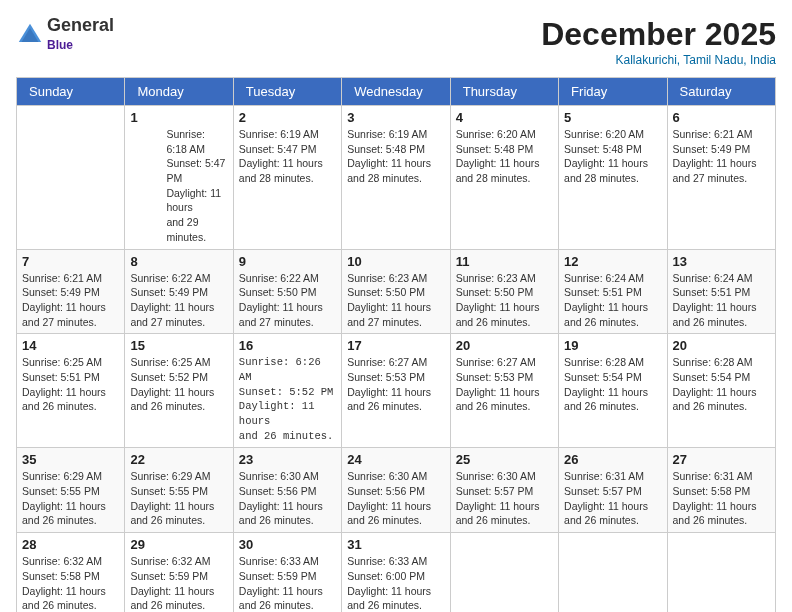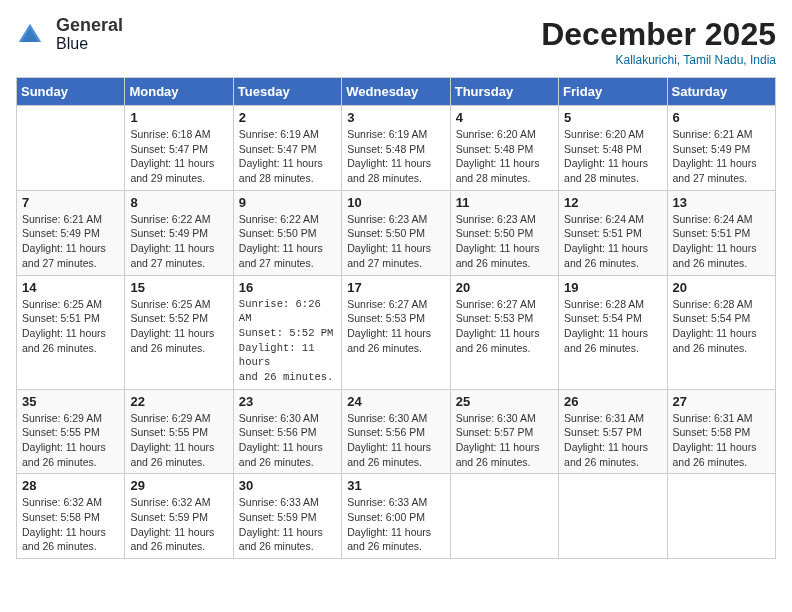--- a/index.html
+++ b/index.html
@@ -12,32 +12,32 @@
     }
     .header {
       display: flex;
       justify-content: space-between;
       align-items: flex-start;
       margin-bottom: 10px;
     }
     .logo {
       display: flex;
       align-items: center;
-      gap: 12px;
+      gap: 3px;
     }
     .logo-text-general {
       font-size: 18px;
       font-weight: bold;
       color: #333;
       line-height: 1;
     }
     .logo-text-blue {
-      font-size: 16px;
-      font-weight: normal;
-      color: #0f172a;
+      font-size: 12px;
+      font-weight: bold;
+      color: #4c1d95;
       line-height: 1;
     }
     .logo-icon {
       width: 28px;
       height: 28px;
     }
     .title-block {
       text-align: right;
     }
     .month-title {
@@ -51,24 +51,24 @@
       color: #0369a1;
     }
     table {
       width: 100%;
       border-collapse: collapse;
       font-size: 11px;
     }
     thead tr th {
       background-color: #3a6bbf;
       color: #fff;
-      padding: 6px 4px;
+      padding: 6px 12px;
       text-align: left;
       font-size: 13px;
-      font-weight: bold;
+      font-weight: normal;
       border: 1px solid #ccc;
     }
     tbody tr td {
       border: 1px solid #ccc;
       vertical-align: top;
       padding: 4px 5px;
       width: 108px;
       height: 80px;
       background: #fff;
     }
@@ -121,21 +121,21 @@
         <th>Thursday</th>
         <th>Friday</th>
         <th>Saturday</th>
       </tr>
   </thead>
   <tbody id="calendar-body">
       <tr>
         <td class="empty-cell"></td>
         <td>
           <span class="day-number">1</span>
-          <div class="day-info" style="white-space: pre-line;">Sunrise: 6:18 AM
+          <div class="day-info" style="white-space: pre-line; margin-left: 36px;">Sunrise: 6:18 AM
 Sunset: 5:47 PM
 Daylight: 11 hours
 and 29 minutes.</div>
         </td>
         <td>
           <span class="day-number">2</span>
           <div class="day-info" style="white-space: pre-line;">Sunrise: 6:19 AM
 Sunset: 5:47 PM
 Daylight: 11 hours
 and 28 minutes.</div>

